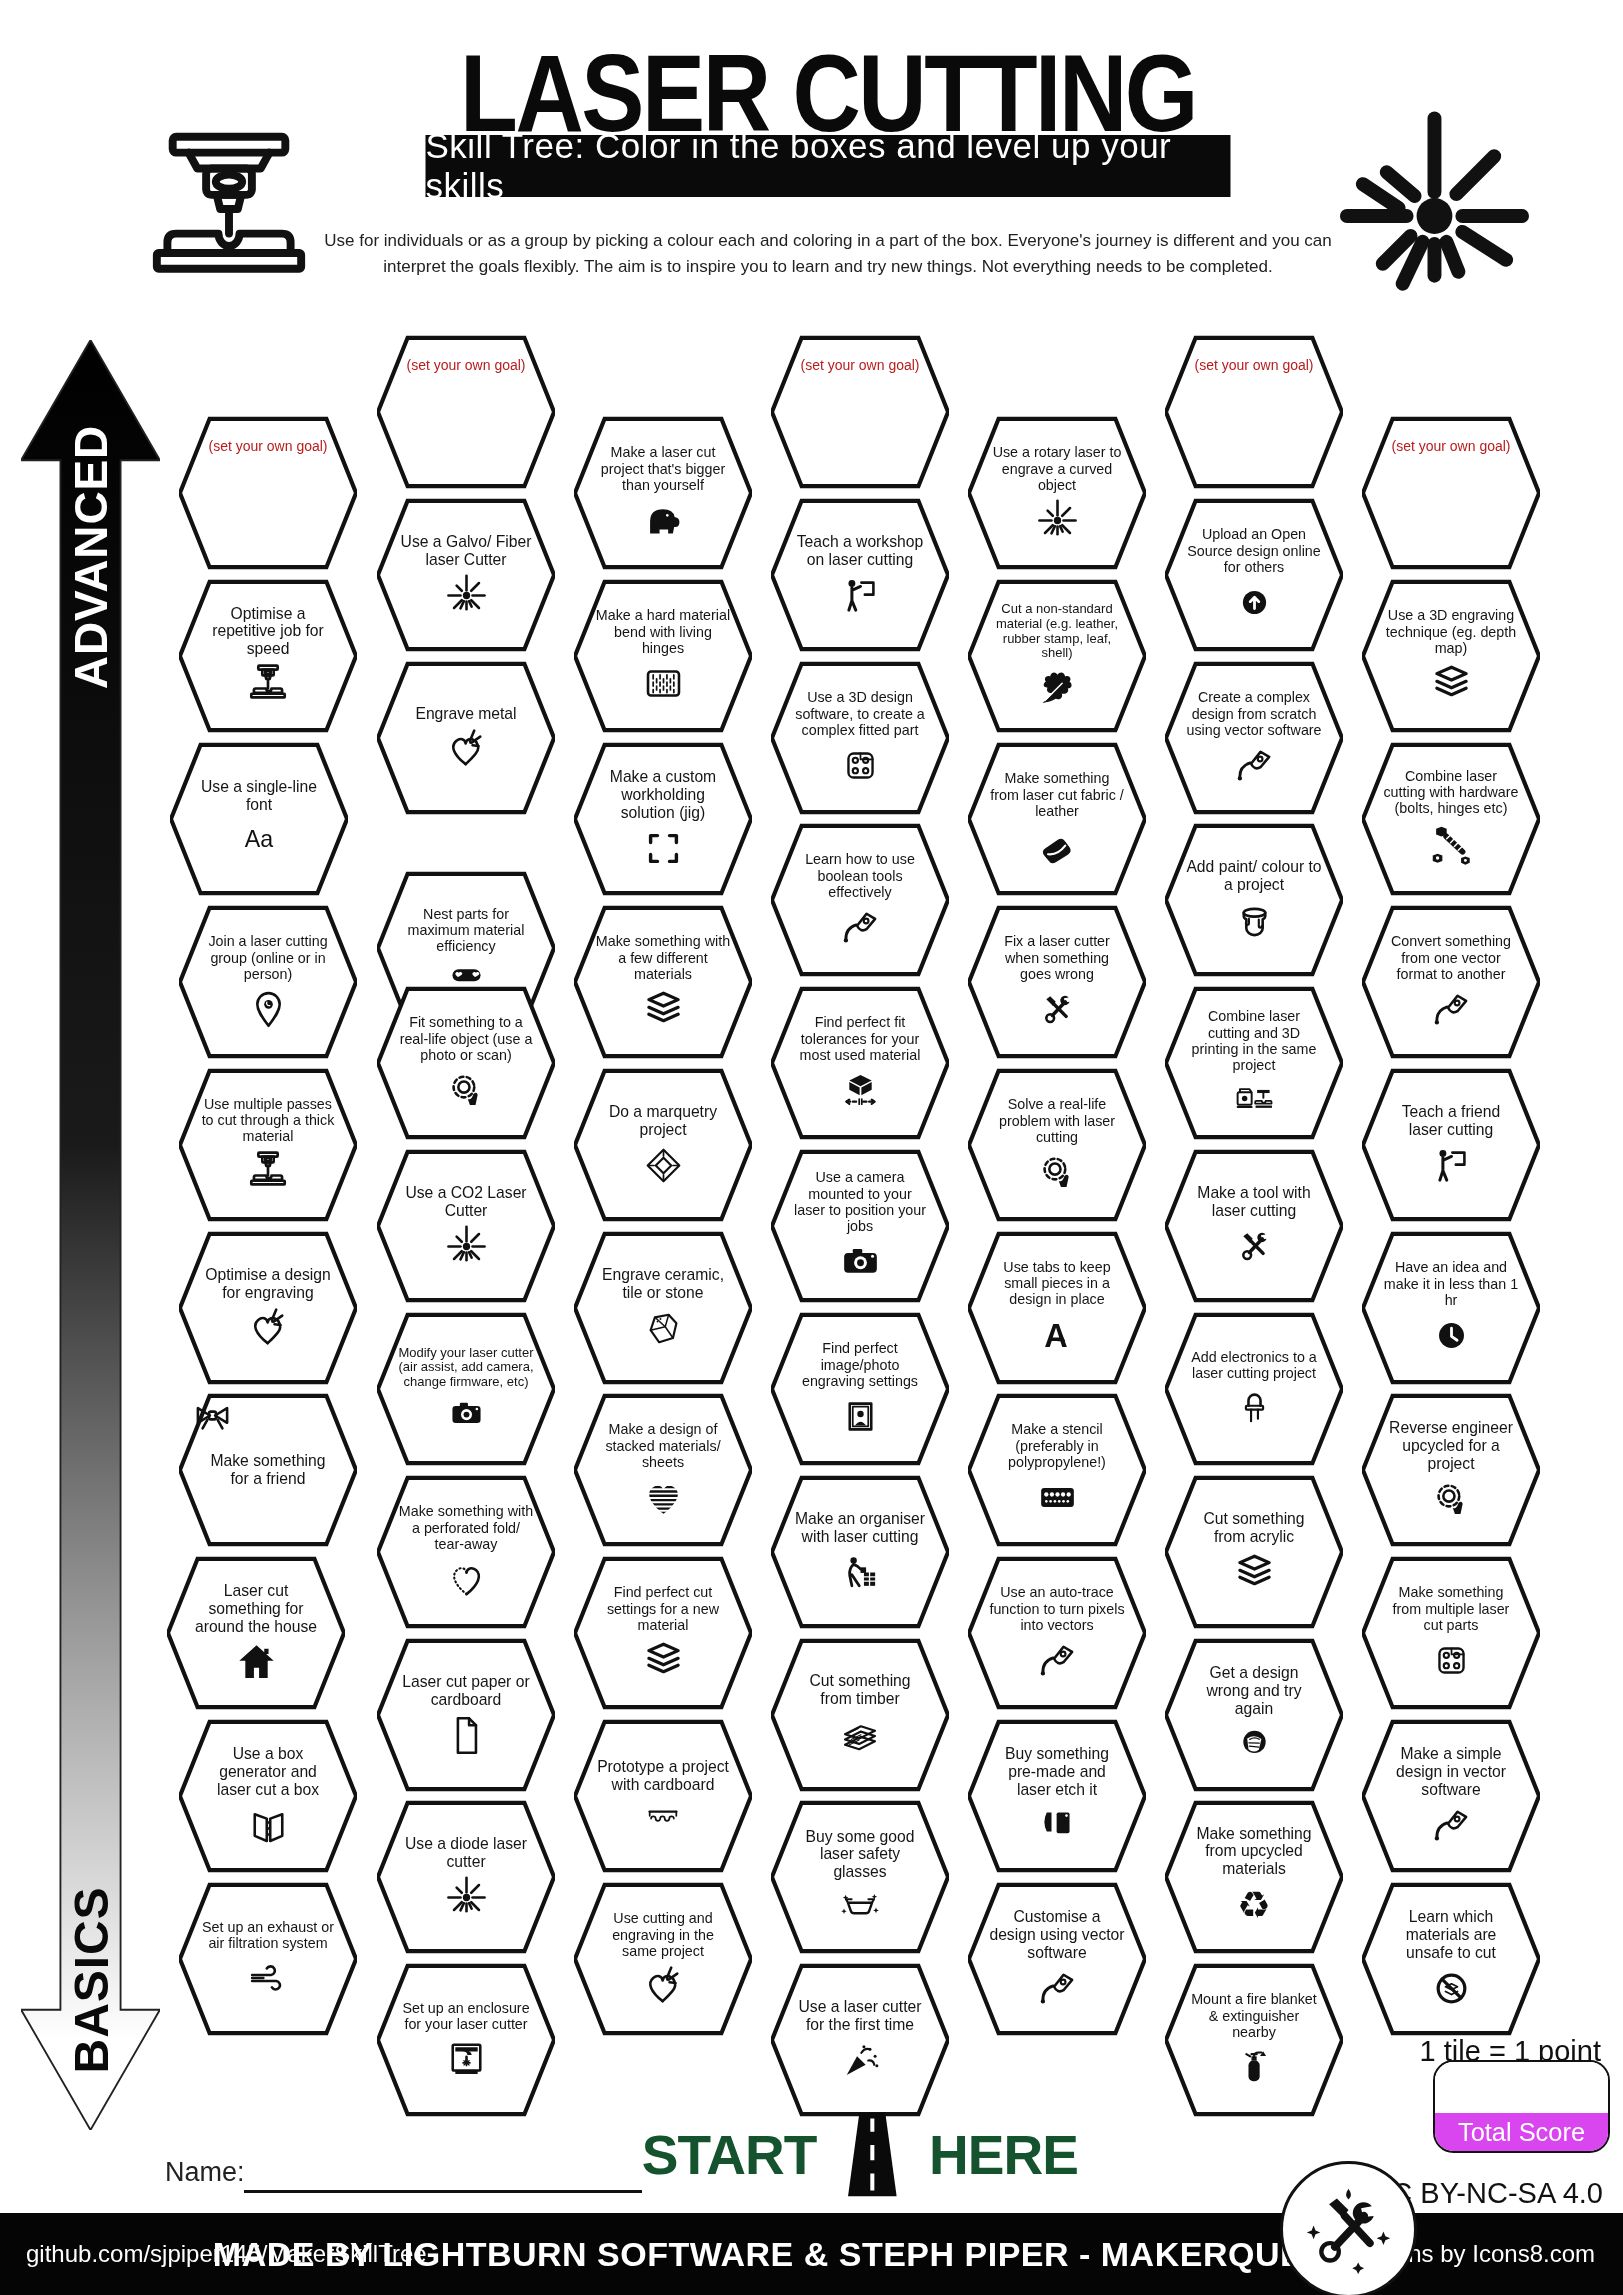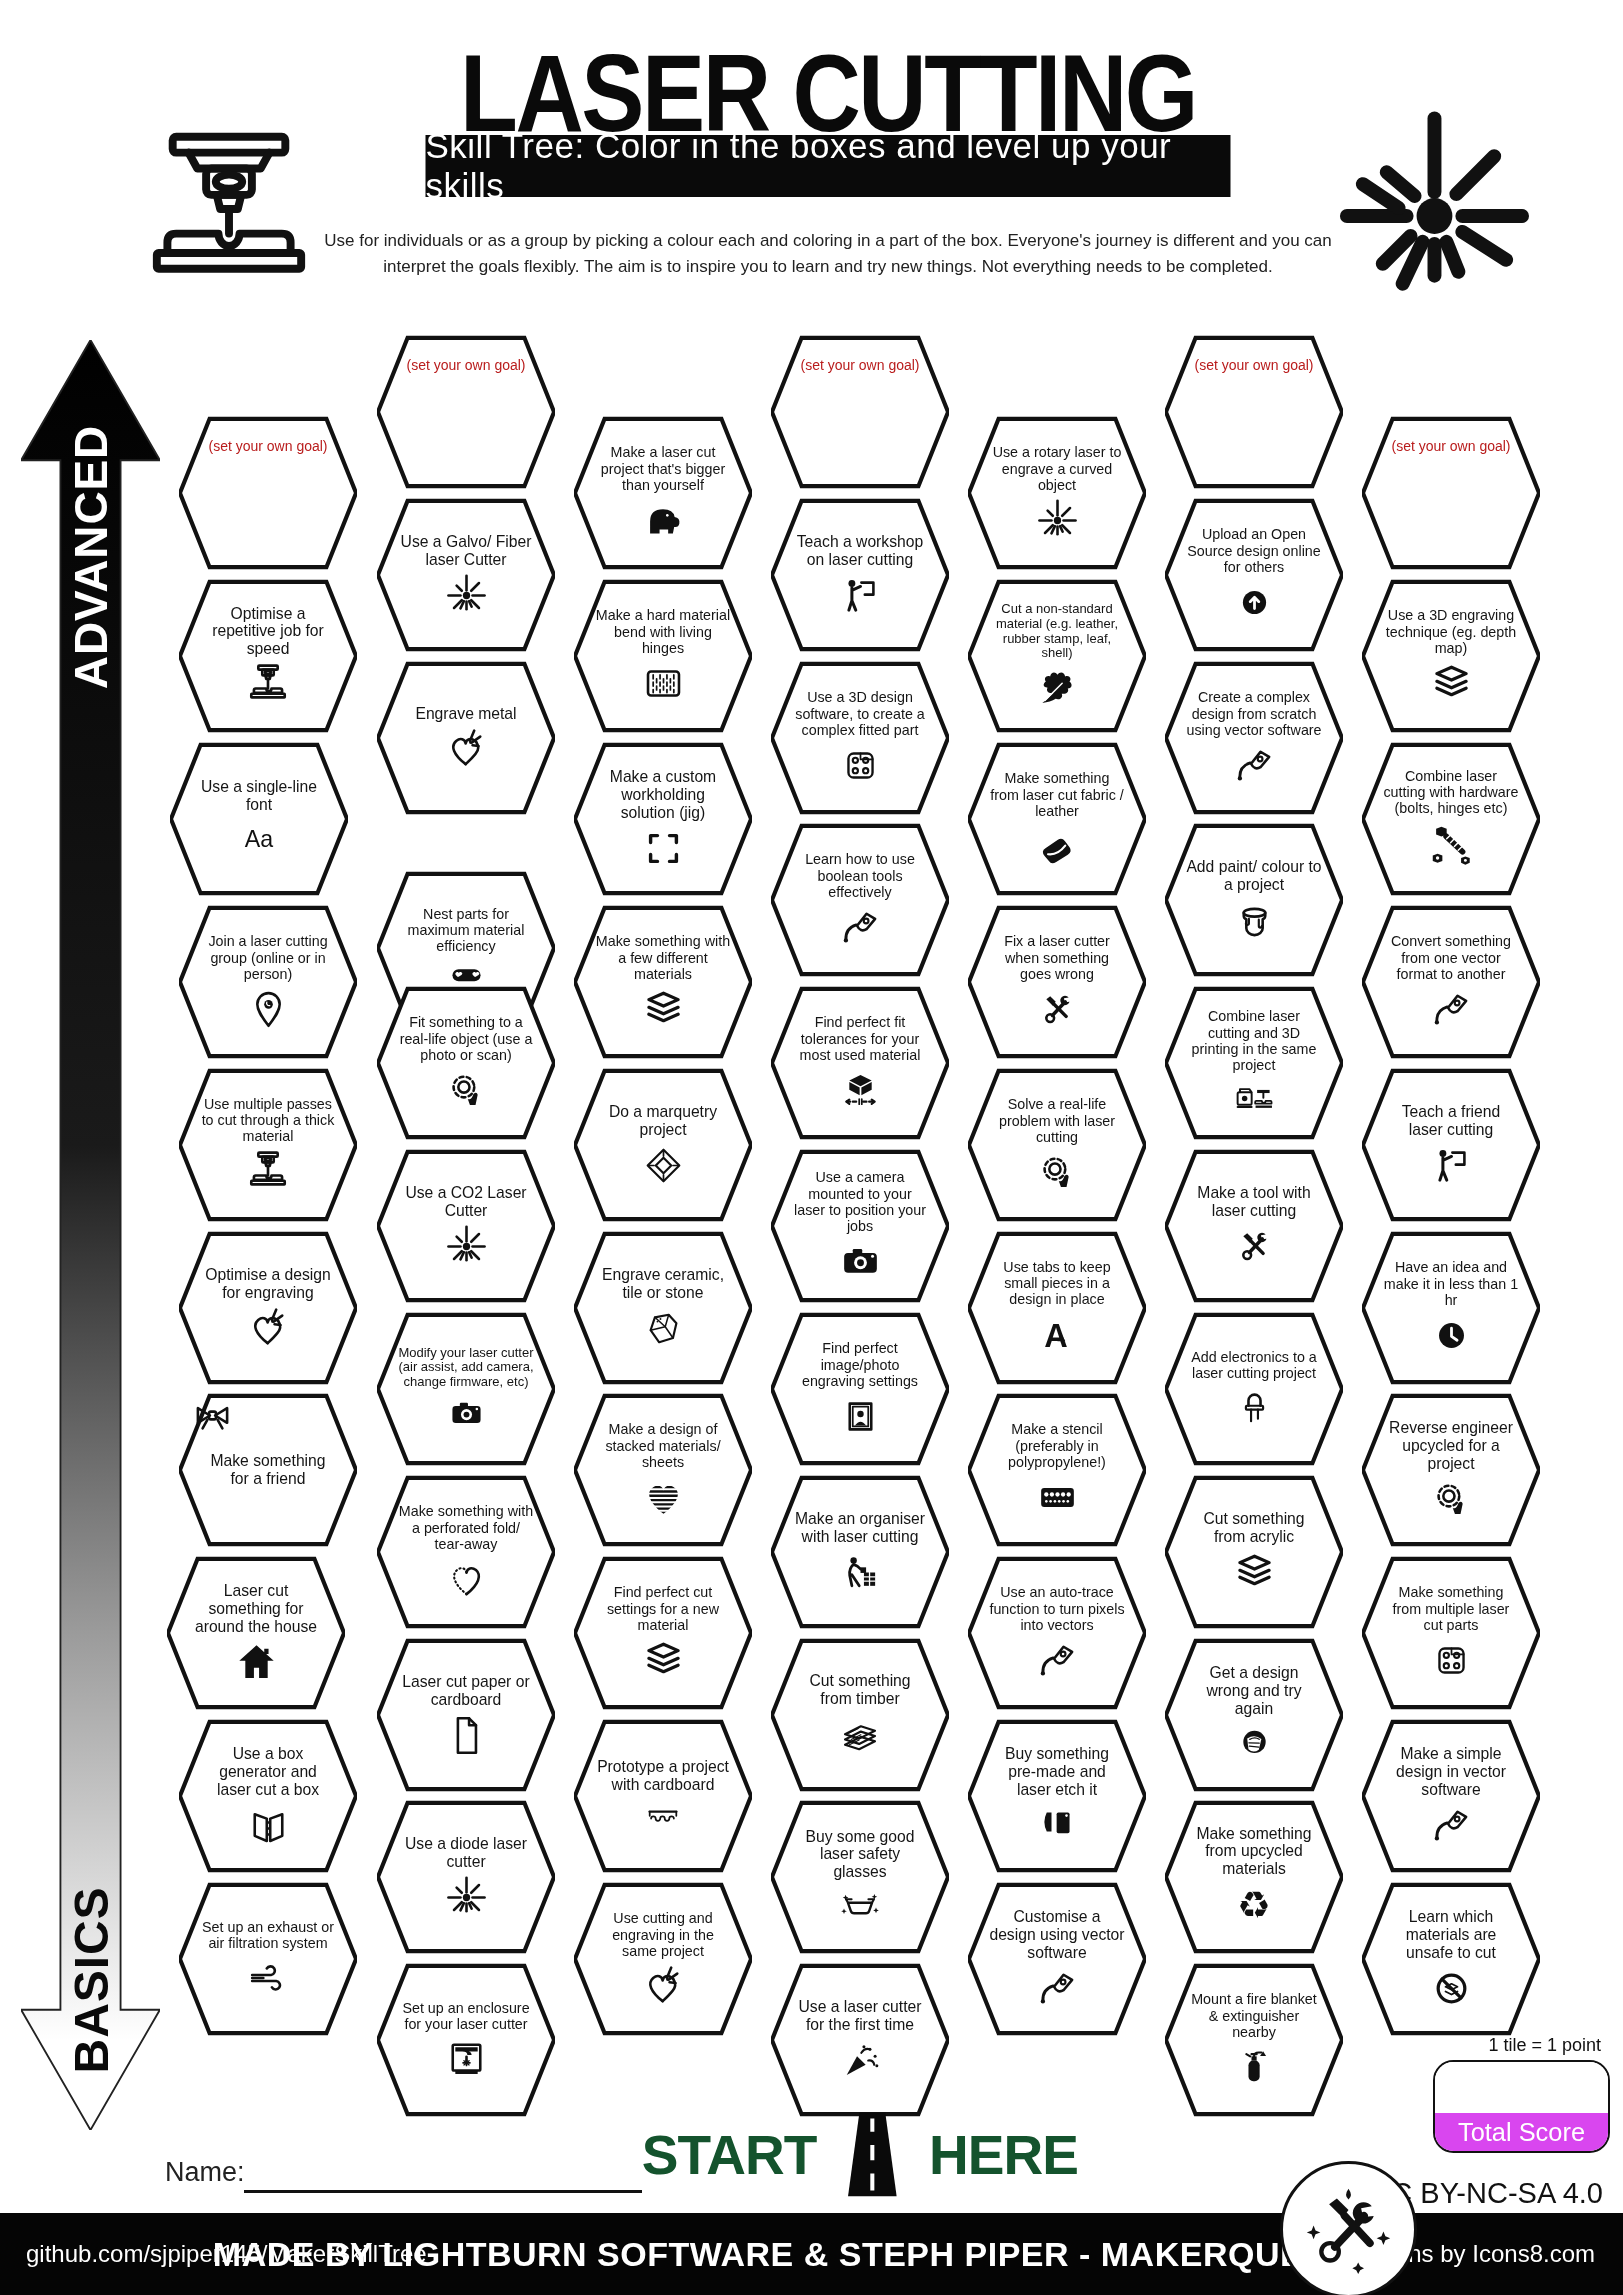--- a/index.html
+++ b/index.html
@@ -35,21 +35,21 @@
   .hex-icon{display:flex;align-items:center;justify-content:center;flex:0 0 auto;}
   .hex-icon svg{display:block;}
   .hex.tl .hex-icon{position:absolute;left:12px;top:0.9px;}
   
   #start-here{left:860px;top:2106px;transform:translateX(-50%);display:flex;align-items:center;
               gap:15.7px;height:97px;}
   .start-word{font-size:55px;font-weight:bold;letter-spacing:-0.9px;color:#14532d;}
   #road-icon{width:81px;height:95px;}
   #name-row{left:165px;top:2157px;font-size:27px;color:#222;}
   #name-line{left:244px;top:2190px;width:398px;height:2.8px;background:#111;}
-  #tile-note{left:1323px;top:2035px;width:278px;text-align:right;font-size:18px;color:#111;}
+  #tile-note{left:1323px;top:2035px;width:278px;text-align:right;font-size:29px;color:#111;}
   #score-box{left:1433px;top:2060px;width:177px;height:93px;border:2.3px solid #111;
              border-radius:20.4px;background:#fff;box-sizing:border-box;overflow:hidden;
              display:flex;flex-direction:column;}
   #score-space{flex:1;background:#fff;}
   #score-bar{height:38px;background:#d946ef;color:#fff;display:flex;align-items:center;
              justify-content:center;font-size:25.4px;}
   #license{left:1325px;top:2177px;width:278px;text-align:right;font-size:29px;color:#111;}
   #badge{left:1280px;top:2161px;width:137px;height:137px;border-radius:50%;background:#fff;
          border:3.2px solid #111;box-sizing:border-box;z-index:6;display:flex;align-items:center;
          justify-content:center;}

